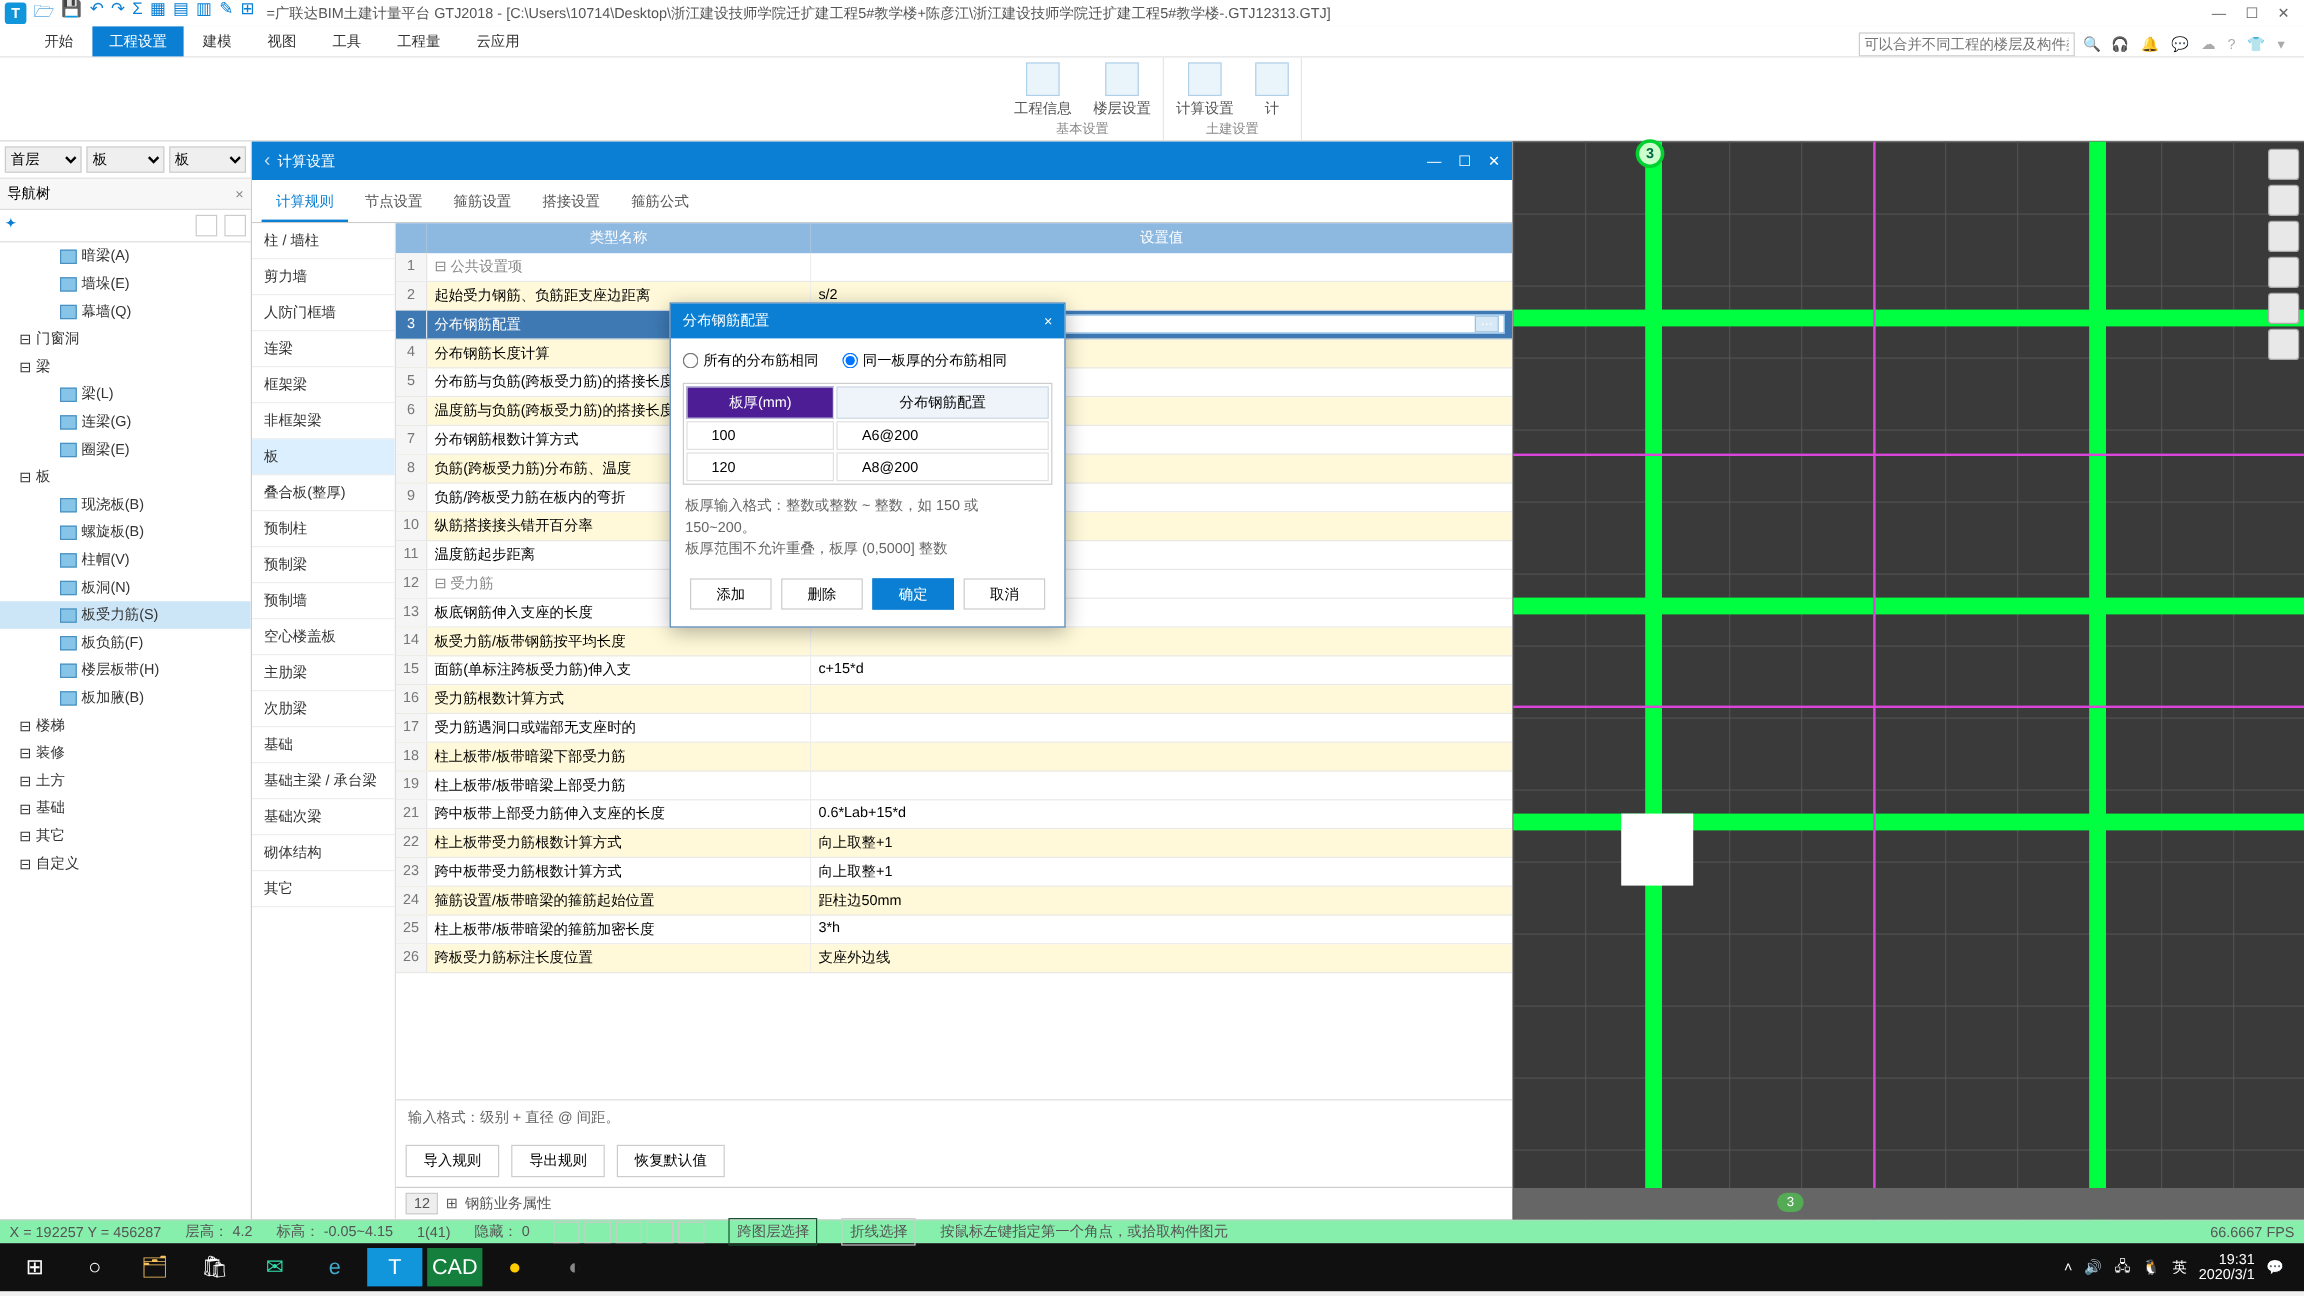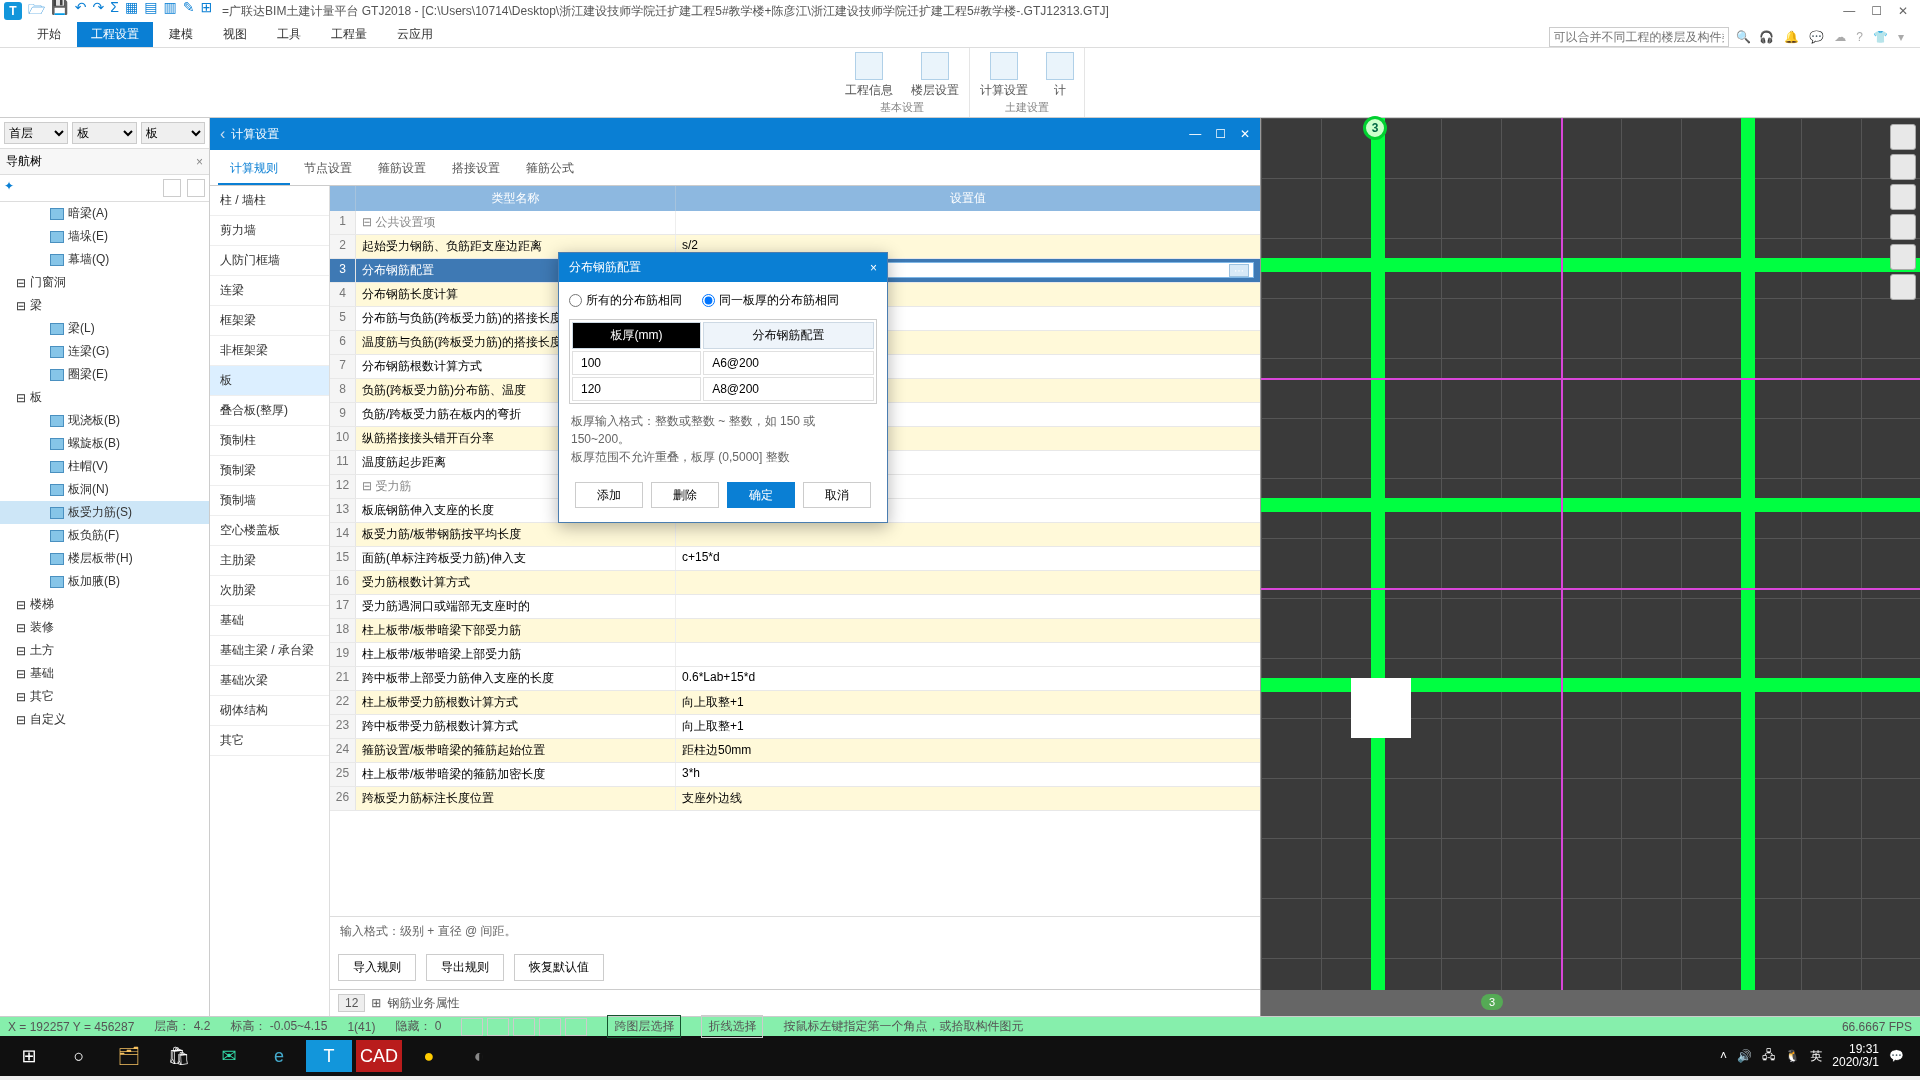--- a/index.html
+++ b/index.html
@@ -110,22 +110,22 @@
 .taskbar .clock{text-align:right;line-height:1.1;font-size:11px;}
 
 
 .dialog{position:absolute;left:558px;top:252px;width:330px;background:#fff;border:1px solid #4a7db0;box-shadow:0 4px 16px rgba(0,0,0,0.3);z-index:50;}
 .dlg-title{background:#0a7fd4;color:#fff;padding:6px 10px;display:flex;justify-content:space-between;align-items:center;}
 .dlg-body{padding:10px;}
 .radios{display:flex;gap:20px;margin-bottom:10px;}
 .radios label{display:flex;align-items:center;gap:4px;}
 .dlgtable{border:1px solid #ccc;width:100%;}
 .dlgtable th{background:#eef4fa;border:1px solid #cdd9e4;padding:4px;font-weight:normal;}
-.dlgtable th.selh{background:#000000;color:#fff;}
-.dlgtable td{border:1px solid #e0e0e0;padding:4px 8px;}
+.dlgtable th.selh{background:#4c1d95;color:#fff;}
+.dlgtable td{border:1px solid #e0e0e0;padding:4px 20px;}
 .dlg-hint{color:#666;padding:8px 2px;line-height:1.5;}
 .dlg-btns{display:flex;gap:8px;justify-content:center;padding:8px 0 4px;}
 .dlg-btns button{width:68px;height:26px;border:1px solid #ccc;background:#fff;cursor:pointer;}
 .dlg-btns button.primary{background:#0a7fd4;color:#fff;border-color:#0a7fd4;}
 </style>
 </head>
 <body>
 
 <div class="titlebar">
   <div class="logo">T</div>
@@ -555,21 +555,21 @@
 </div>
 
 <div class="taskbar">
   <div class="tb-item">⊞</div>
   <div class="tb-item">○</div>
   <div class="tb-item" style="color:#f5c060;">🗂</div>
   <div class="tb-item">🛍</div>
   <div class="tb-item" style="color:#3da;">✉</div>
   <div class="tb-item" style="color:#4ac;">e</div>
   <div class="tb-item" style="background:#1296db;">T</div>
-  <div class="tb-item" style="background:#b91c1c;">CAD</div>
+  <div class="tb-item" style="background:#15803d;">CAD</div>
   <div class="tb-item" style="color:#fc0;">●</div>
   <div class="tb-item" style="color:#888;">◐</div>
   <div class="tray">
     <span>˄</span>
     <span>🔊</span>
     <span>🖧</span>
     <span>🐧</span>
     <span>英</span>
     <div class="clock">
       <div>19:31</div>

